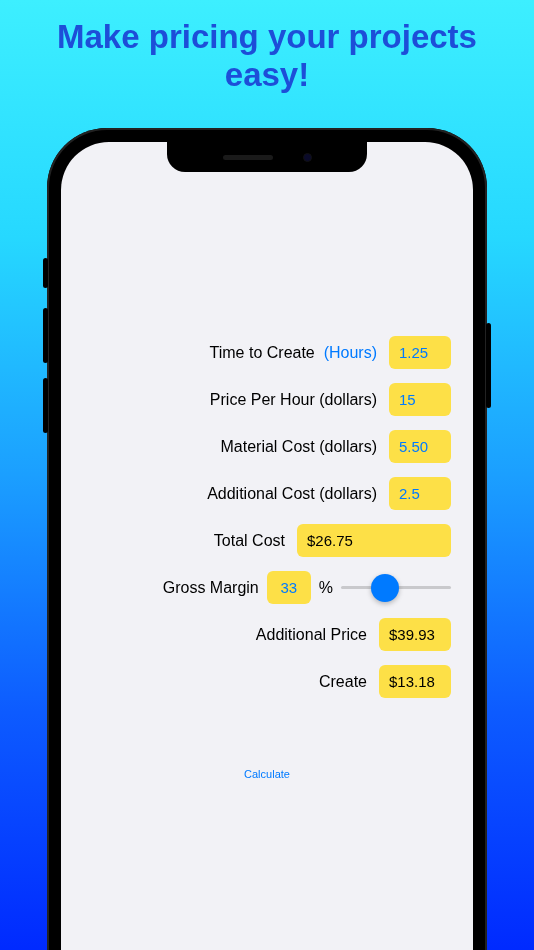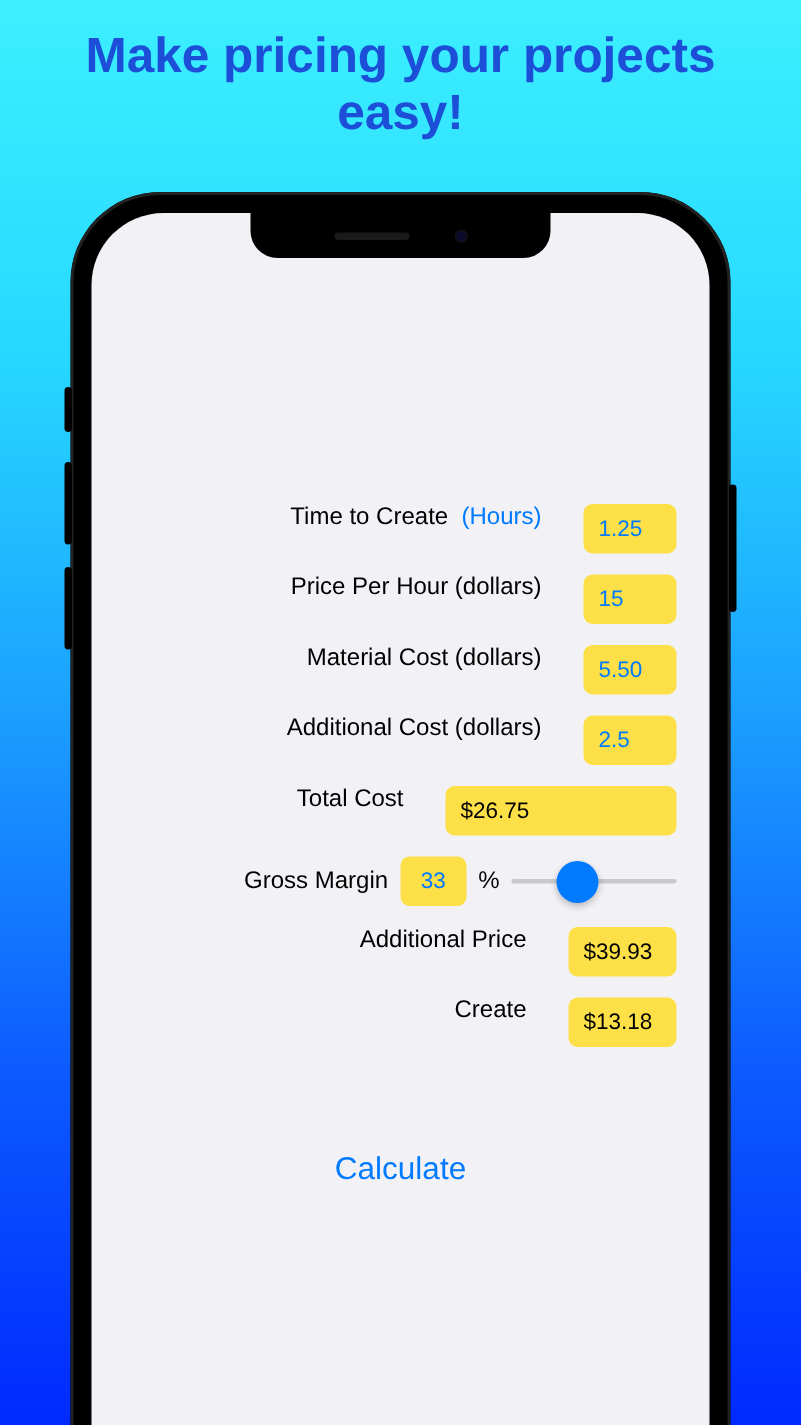--- a/index.html
+++ b/index.html
@@ -96,23 +96,23 @@
     .app-body {
       position: absolute;
       top: 44px;
       left: 0;
       right: 0;
       bottom: 0;
       padding: 150px 22px 0 22px;
     }
     .form-row {
       display: flex;
-      align-items: flex-start;
+      align-items: center;
       justify-content: flex-end;
-      gap: 28px;
+      gap: 12px;
       margin-bottom: 14px;
       font-size: 16px;
     }
     .row-label { color: #000; white-space: nowrap; }
     .row-label .unit-link { color: #007aff; }
     .field-box {
       background: #fde047;
       border-radius: 6px;
       padding: 8px 10px;
       width: 62px;
@@ -152,21 +152,21 @@
       background: #007aff;
       border-radius: 50%;
       top: 50%;
       transform: translate(-50%, -50%);
       box-shadow: 0 2px 5px rgba(0,0,0,0.25);
     }
     .calculate-btn {
       display: block;
       text-align: center;
       color: #007aff;
-      font-size: 21px;
+      font-size: 11px;
       margin-top: 70px;
       background: none;
       border: none;
       width: 100%;
       cursor: pointer;
     }
     .pct { color: #000; }
   </style>
 </head>
 <body>

